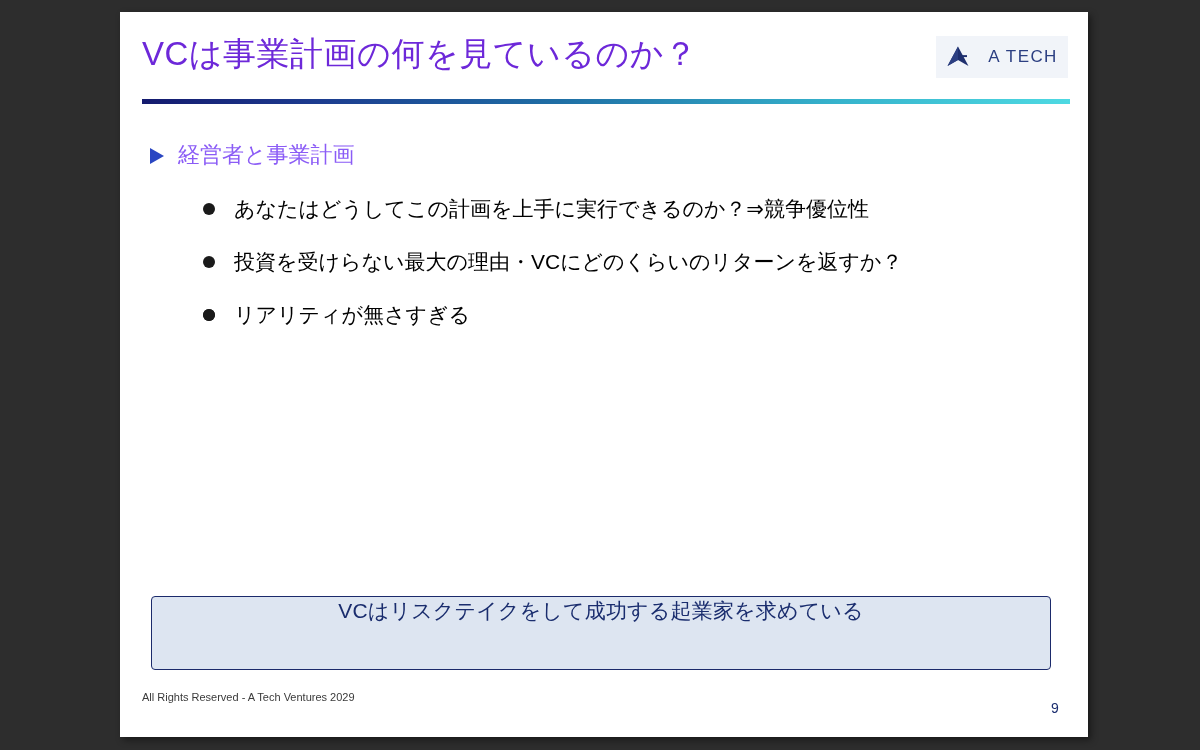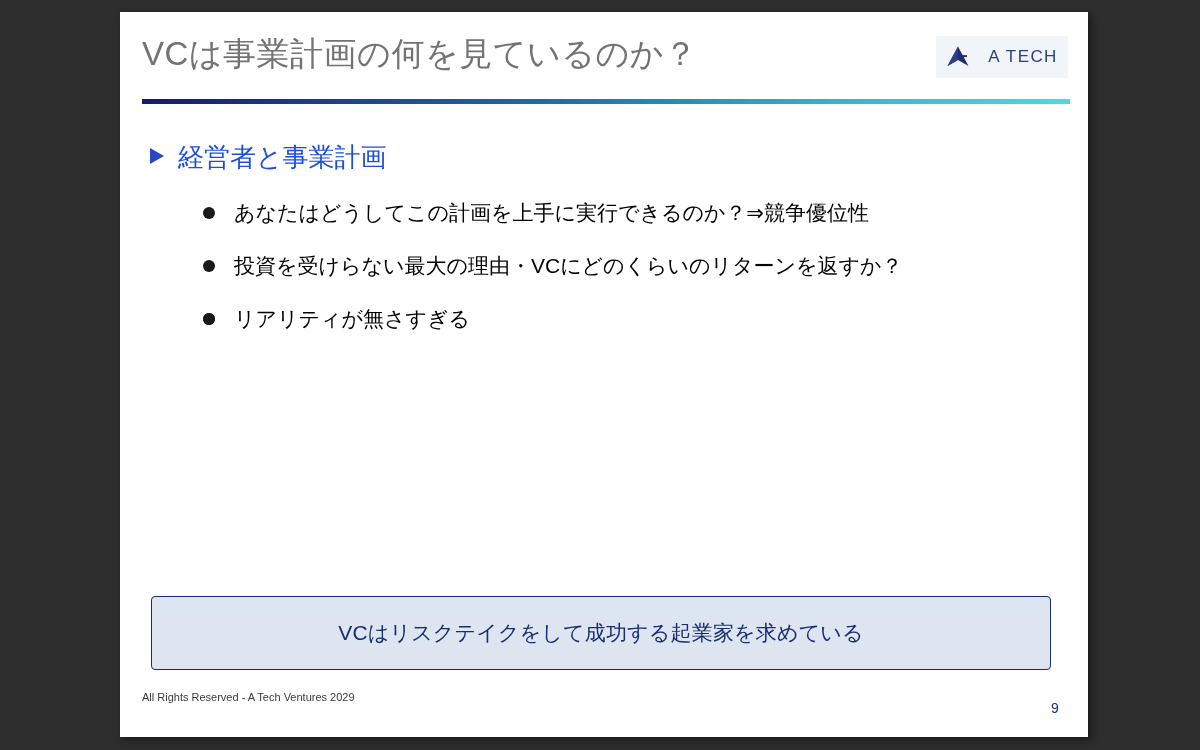--- a/index.html
+++ b/index.html
@@ -24,21 +24,21 @@
     box-shadow: 3px 3px 7px rgba(0,0,0,0.45);
     overflow: hidden;
   }
 
   
   #title {
     position: absolute;
     left: 22px;
     top: 20px;
     font-size: 33px;
-    color: #737373;
+    color: #6d28d9;
     letter-spacing: 0.5px;
     white-space: nowrap;
   }
 
   
   #logo-box {
     position: absolute;
     left: 816px;
     top: 24px;
     width: 132px;
@@ -73,22 +73,22 @@
   
   #body {
     position: absolute;
     left: 22px;
     top: 132px;
     width: 920px;
   }
   .lvl1 {
     position: relative;
     padding-left: 36px;
-    font-size: 26px;
-    color: #1d4ed8;
+    font-size: 22px;
+    color: #8b5cf6;
     line-height: 1.0;
     margin-bottom: 12px;
     white-space: nowrap;
   }
   .lvl1 .tri {
     position: absolute;
     left: 8px;
     top: 4px;
     width: 0;
     height: 0;
@@ -121,21 +121,21 @@
   #callout {
     position: absolute;
     left: 31px;
     top: 584px;
     width: 898px;
     height: 72px;
     background: #dde5f1;
     border: 1.5px solid #1b2a6b;
     border-radius: 4px;
     display: flex;
-    align-items: center;
+    align-items: flex-start;
     justify-content: center;
   }
   #callout-text {
     font-size: 21px;
     color: #1a2d6e;
     letter-spacing: 0.2px;
   }
 
   
   #footer-text {

